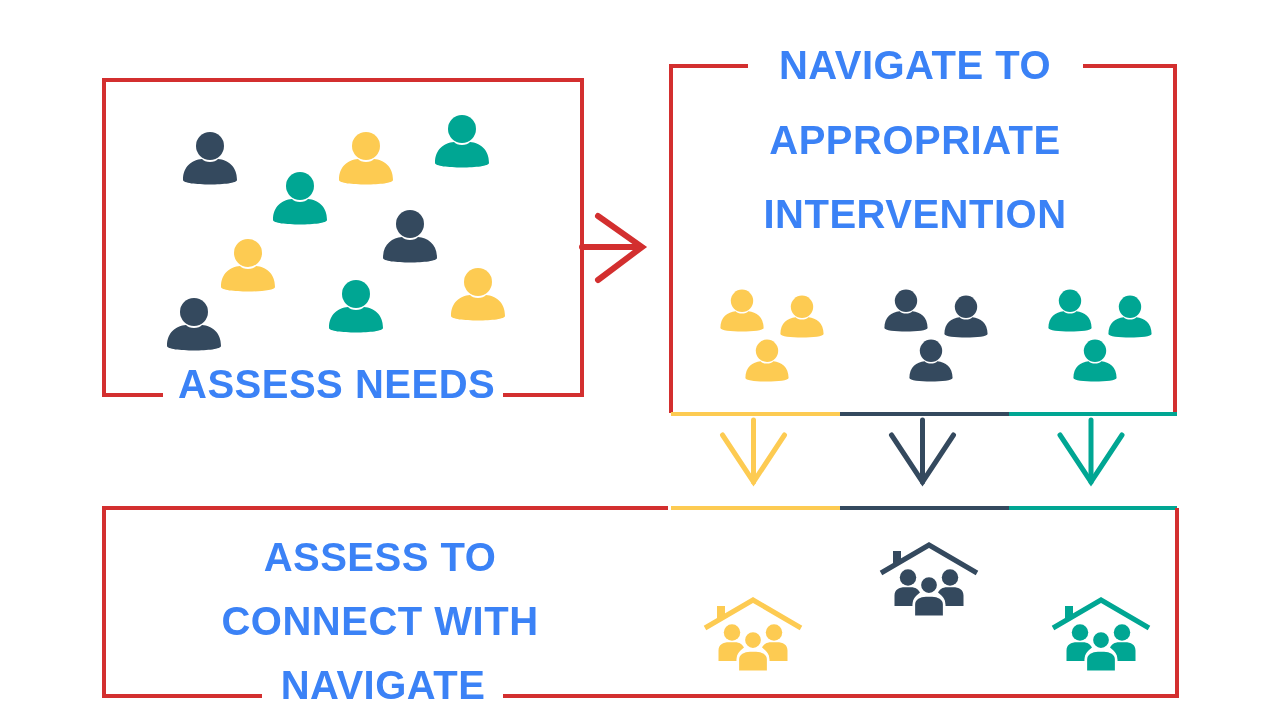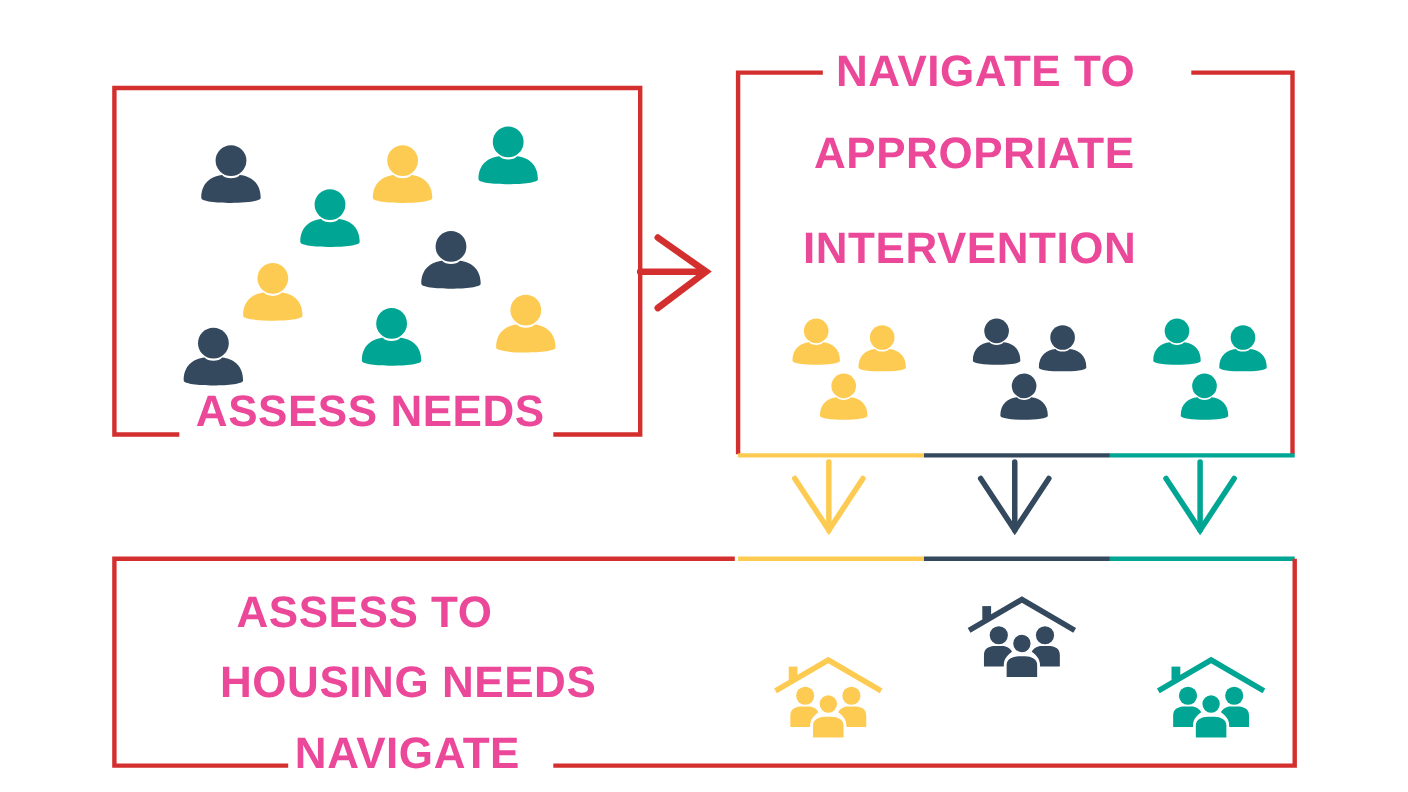--- a/index.html
+++ b/index.html
@@ -1,18 +1,18 @@
 <!DOCTYPE html>
 <html><head>
 <meta charset="utf-8">
 <style>
   html,body{margin:0;padding:0;background:#ffffff;}
   body{width:1280px;height:720px;position:relative;overflow:hidden;font-family:"Liberation Sans",sans-serif;}
   #canvas{position:absolute;left:0;top:0;width:1280px;height:720px;}
-  .label{position:absolute;font-family:"Liberation Sans",sans-serif;font-weight:bold;color:#ec4899;text-align:left;background:#fff;white-space:nowrap;letter-spacing:0.5px;}
+  .label{position:absolute;font-family:"Liberation Sans",sans-serif;font-weight:bold;color:#3b82f6;text-align:center;background:#fff;white-space:nowrap;letter-spacing:0.5px;}
   .label.big{font-size:40px;}
 </style>
 </head>
 <body>
 
 <svg id="canvas" viewBox="0 0 1280 720" xmlns="http://www.w3.org/2000/svg">
   <defs>
     <symbol id="person" viewBox="0 0 60 60">
       <circle cx="30" cy="16" r="14"></circle>
       <path d="M3 50 C3 36 12 30 22 29 C25 33 35 33 38 29 C48 30 57 36 57 50 C57 56 3 56 3 50 Z"></path>
@@ -102,21 +102,21 @@
         <use href="#family" x="891" y="561" width="76" height="60" fill="#34495e"></use>
       </g>
       <g>
         <rect x="1065" y="606" width="8" height="12" fill="#00a693"></rect>
         <polyline points="1053,628 1101,600 1149,628" fill="none" stroke="#00a693" stroke-width="5" stroke-linejoin="miter"></polyline>
         <use href="#family" x="1063" y="616" width="76" height="60" fill="#00a693"></use>
       </g>
     </g>
 </svg>
 
-<div class="label big" style="left:178px;top:352px;width:310px;">ASSESS NEEDS</div>
+<div class="label big" style="left:178px;top:362px;width:310px;">ASSESS NEEDS</div>
 
 <div class="label big" style="left:760px;top:43px;width:310px;">NAVIGATE TO</div>
 <div class="label big" style="left:740px;top:118px;width:350px;">APPROPRIATE</div>
-<div class="label big" style="left:730px;top:204px;width:370px;">INTERVENTION</div>
+<div class="label big" style="left:730px;top:192px;width:370px;">INTERVENTION</div>
 
 <div class="label big" style="left:215px;top:535px;width:330px;">ASSESS TO</div>
-<div class="label big" style="left:200px;top:599px;width:360px;">HOUSING NEEDS</div>
+<div class="label big" style="left:200px;top:599px;width:360px;">CONNECT WITH</div>
 <div class="label big" style="left:268px;top:663px;width:230px;">NAVIGATE</div>
 
 </body></html>

